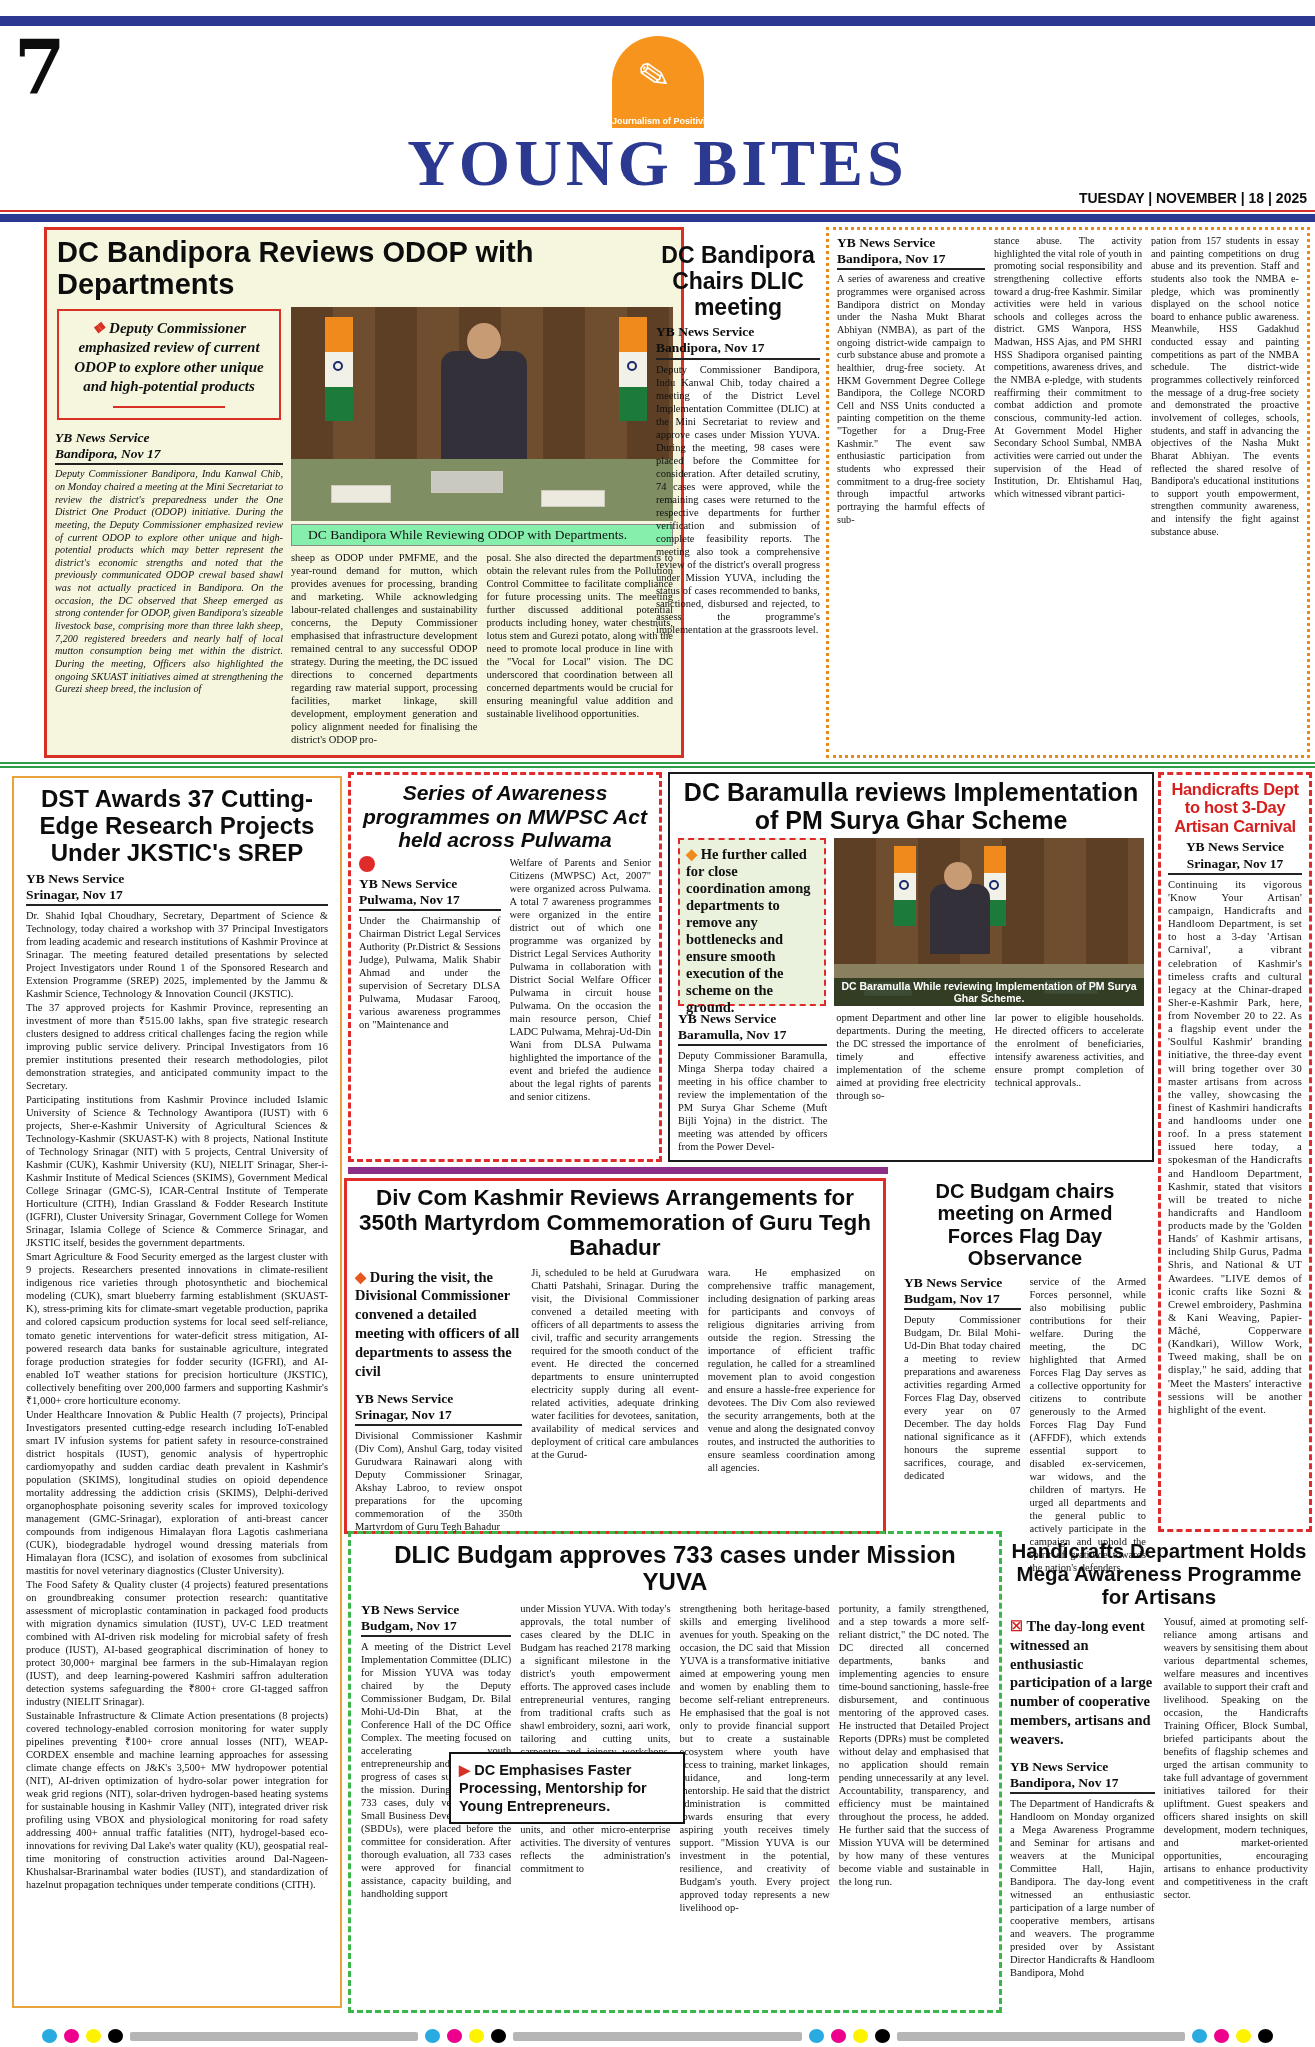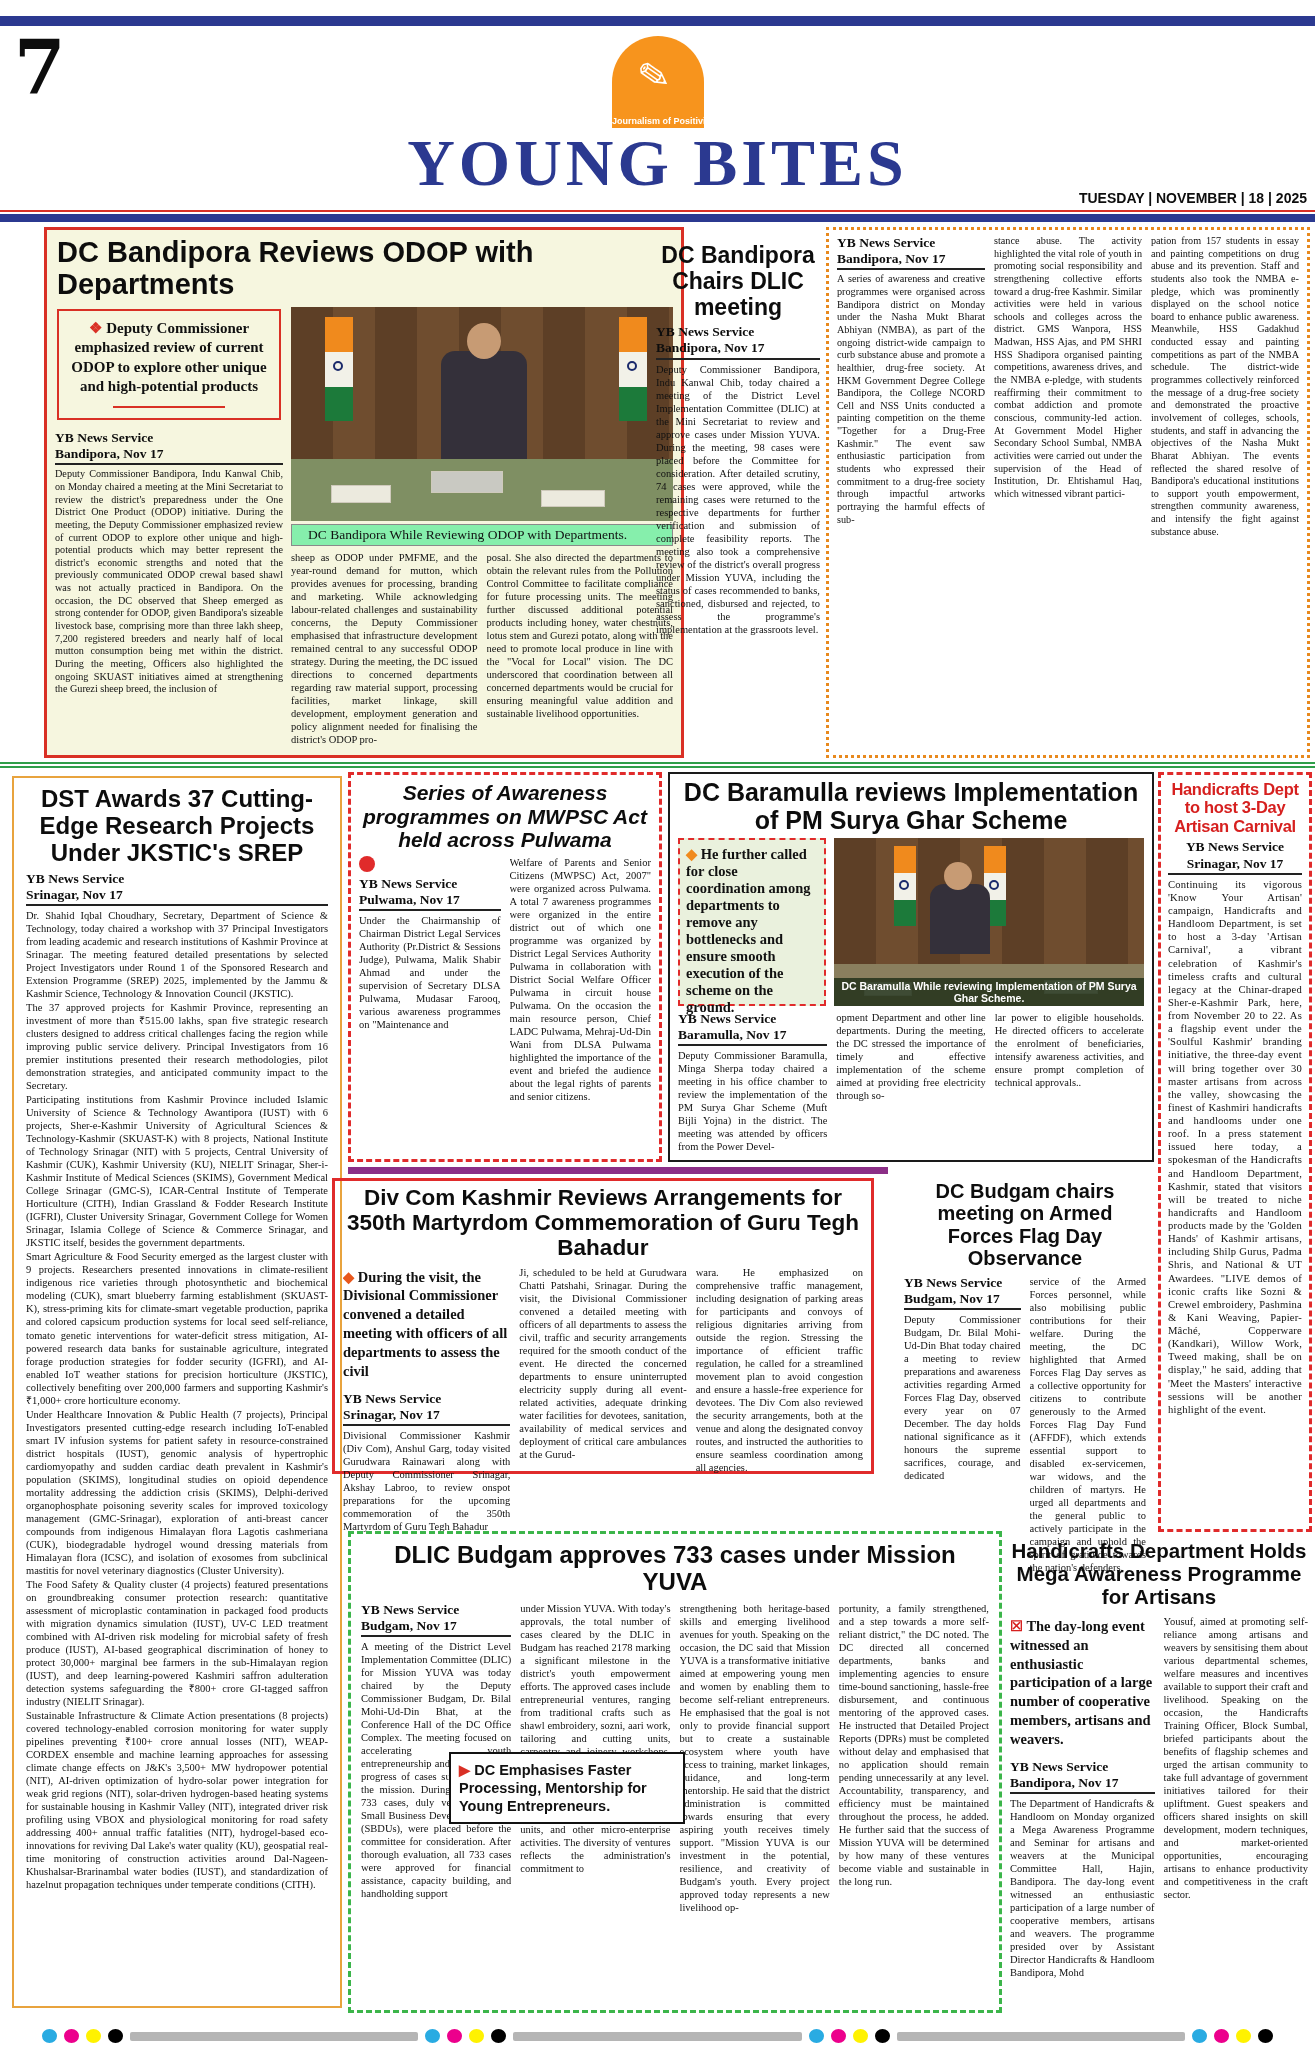--- a/index.html
+++ b/index.html
@@ -25,21 +25,21 @@
   .place{display:block;border-bottom:2px solid #222;padding-bottom:1px;margin-bottom:3px;}
   .bodytext{font-size:10.5px;line-height:1.24;text-align:justify;overflow:hidden;}
   .cols{display:flex;gap:9px;overflow:hidden;}
   .col{flex:1;overflow:hidden;}
   .callout{font-weight:700;text-align:center;line-height:1.3;}
   .marker{font-weight:700;}
   
   #odop{left:8px;top:227px;width:640px;height:531px;border:3px solid #d93025;background:#f6f6df;padding:4px 8px;box-sizing:border-box;margin-left:36px;}
   #odop .headline{font-size:29px;text-align:left;padding:2px 2px 6px;}
   .odop-flex{display:flex;gap:8px;height:470px;overflow:hidden;}
-  .odop-left{width:228px;flex:none;overflow:hidden;}
+  .odop-left{width:228px;flex:none;overflow:hidden;font-style:italic;}
   .odop-callout{border:2px solid #d93025;padding:8px 8px 10px;margin:2px 2px 10px;font-size:15px;}
   .odop-rule{width:55%;height:2px;background:#d93025;margin:9px auto 0;}
   .odop-right{flex:1;overflow:hidden;}
   .photo{position:relative;overflow:hidden;background:repeating-linear-gradient(90deg,#5d3f26 0 42px,#6f4d2f 42px 84px);}
   .odop-photo{height:214px;}
   .flag{position:absolute;width:28px;height:104px;background:linear-gradient(180deg,#f08a1d 0 34%,#f2f1e8 34% 67%,#1c7a3a 67% 100%);}
   .flag .chakra{position:absolute;left:8px;top:42%;width:10px;height:10px;border-radius:50%;border:2px solid #1b2a6b;box-sizing:border-box;}
   .person{position:absolute;width:86px;height:110px;background:#34303a;border-radius:14px 14px 0 0;}
   .person .head{position:absolute;left:26px;top:-28px;width:34px;height:36px;background:#c79b74;border-radius:50%;}
   .ph-table{position:absolute;left:0;right:0;bottom:0;height:62px;background:#7f8f63;}
@@ -79,21 +79,21 @@
   .bara-photo{flex:1;}
   .photo-cap{position:absolute;left:0;right:0;bottom:0;background:rgba(38,52,28,.88);color:#fff;
              font:700 10.5px "Liberation Sans",sans-serif;text-align:center;padding:2px 0;}
   .bara-bottom{display:flex;gap:9px;margin-top:5px;height:150px;overflow:hidden;}
   
   #artisan{left:1158px;top:772px;width:154px;height:760px;border:3px dashed #e02b2b;padding:5px 7px;box-sizing:border-box;}
   #artisan .headline{font-size:16.5px;color:#d6201f;letter-spacing:-0.3px;padding-bottom:4px;}
   #artisan .byline{text-align:center;}
   #artisan .bodytext{font-size:10.6px;letter-spacing:0.2px;}
   
-  #divcom{left:332px;top:1178px;width:542px;height:296px;border:3px solid #e02b2b;padding:4px 8px;box-sizing:border-box;}
+  #divcom{left:344px;top:1178px;width:542px;height:356px;border:3px solid #e02b2b;padding:4px 8px;box-sizing:border-box;}
   #divcom .headline{font-size:22.5px;padding-bottom:5px;}
   #divcom .cols{height:290px;}
   #divcom .callout{font-size:14.5px;text-align:left;margin:2px 0 10px;}
   
   #budgam{left:898px;top:1178px;width:254px;height:352px;padding:2px 6px;box-sizing:border-box;}
   #budgam .headline{font-size:20px;padding-bottom:5px;}
   #budgam .cols{height:300px;}
   #budgam .callout{font-size:14.5px;text-align:left;margin:2px 0 12px;}
   
   #dlicbud{left:348px;top:1531px;width:654px;height:482px;border:3px dashed #3cb54a;padding:6px 10px;box-sizing:border-box;}

